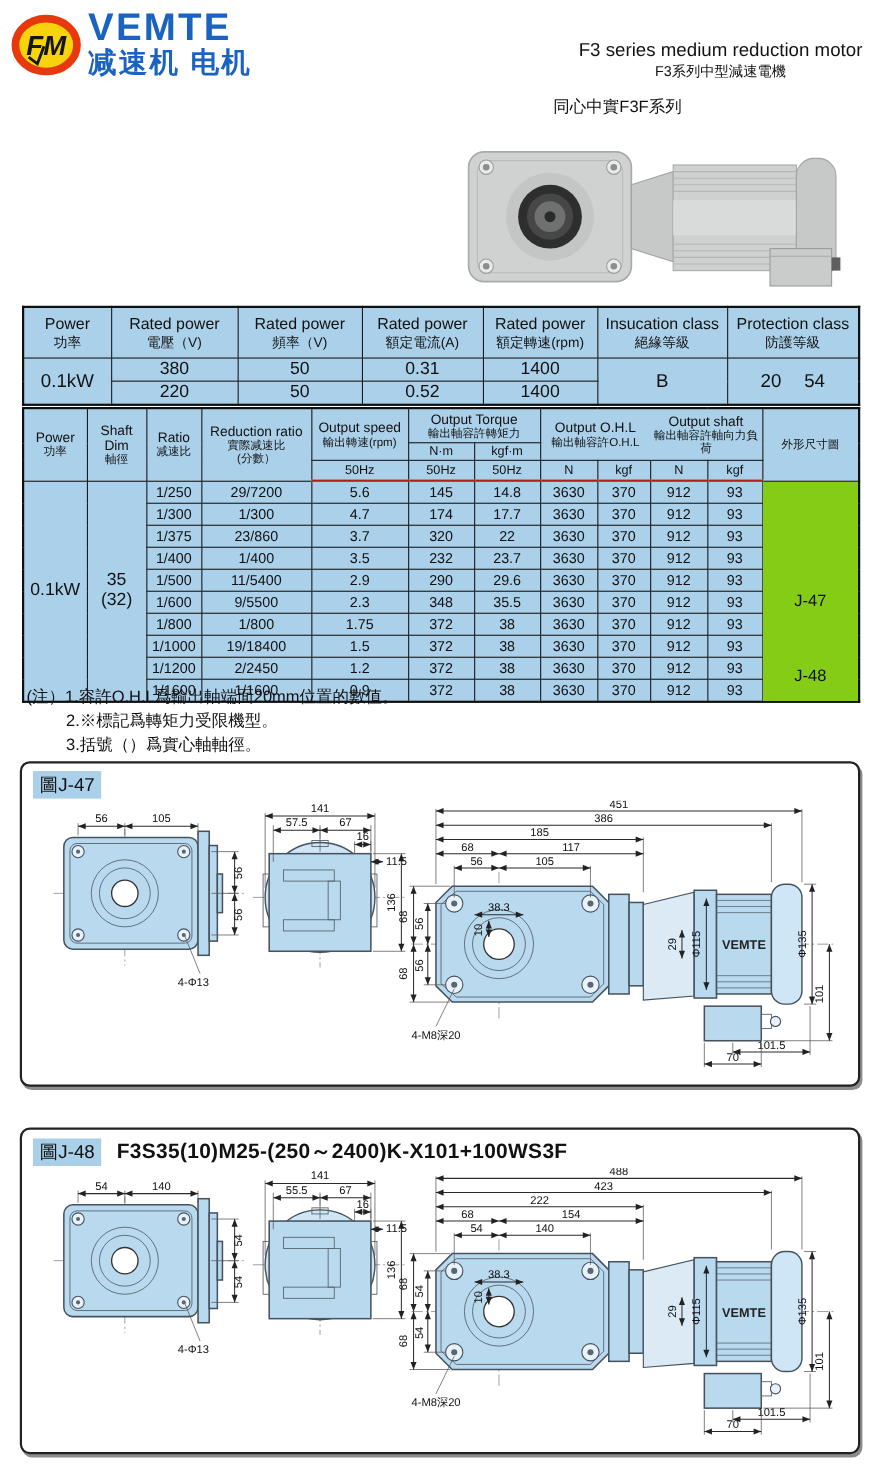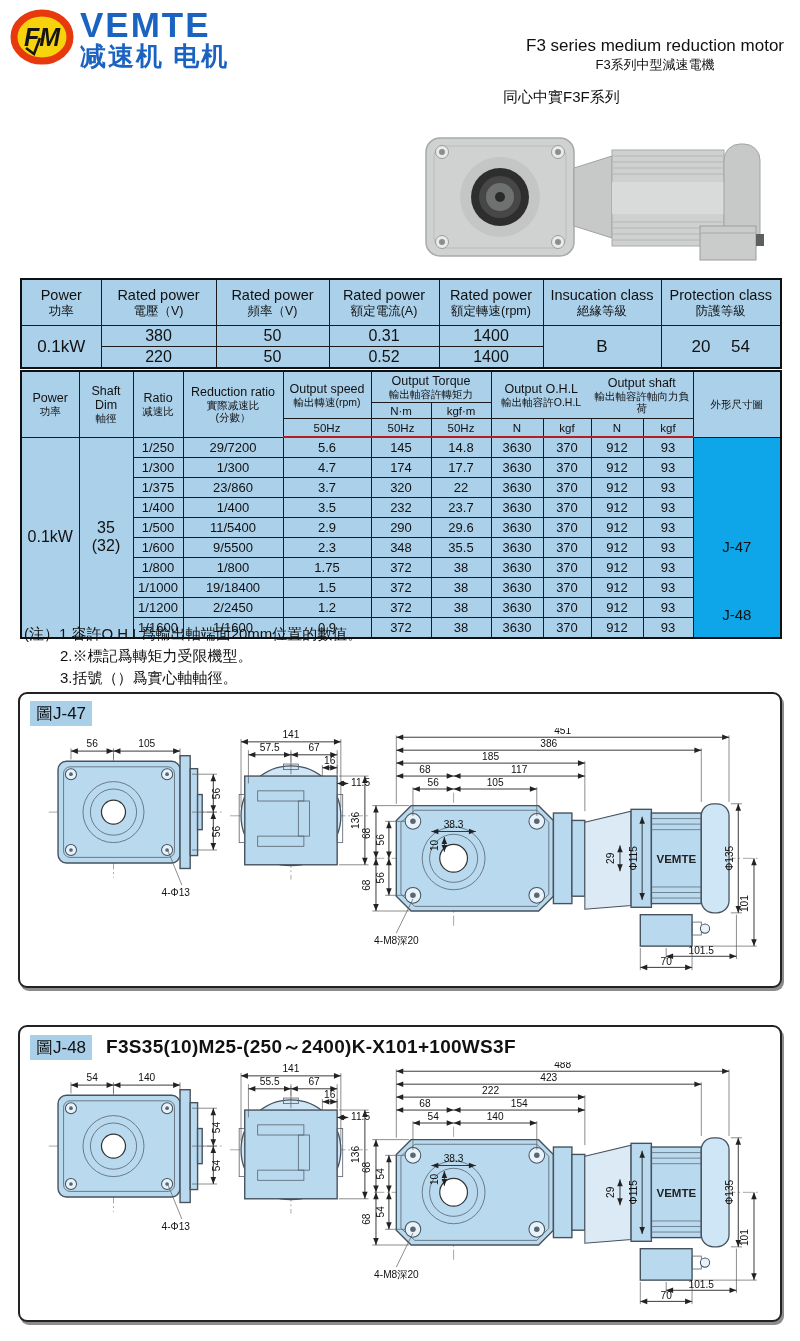--- a/index.html
+++ b/index.html
@@ -1,19 +1,19 @@
 <!DOCTYPE html>
 <html><head>
 <meta charset="utf-8">
 <style>
   html,body{margin:0;padding:0;background:#fff;}
   .page{position:relative;width:800px;height:1341px;background:#fff;overflow:hidden;
         font-family:"Liberation Sans",sans-serif;color:#111;}
   
-  .logo-wrap{position:absolute;left:10px;top:8px;display:flex;align-items:flex-start;gap:6px;}
+  .logo-wrap{position:absolute;left:10px;top:8px;display:flex;align-items:flex-end;gap:6px;}
   .brand-text .bname{font-size:35px;font-weight:bold;color:#1b63c0;letter-spacing:2px;line-height:34px;}
   .brand-text .bsub{font-size:26px;font-weight:bold;color:#1b63c0;letter-spacing:2px;line-height:28px;}
   .titles{position:absolute;right:16px;top:36px;text-align:center;}
   .t-en{font-size:17px;line-height:20px;}
   .t-zh{font-size:13px;line-height:18px;}
   .t-series{position:absolute;left:503px;top:88px;font-size:15px;}
   
   table.t{border-collapse:collapse;table-layout:fixed;position:absolute;left:20px;background:#abd0ea;}
   table.t th,table.t td{border:1px solid #1b1b1b;text-align:center;vertical-align:middle;padding:0;font-weight:normal;}
   .t1{top:278px;width:760px;border:2px solid #101010;}
@@ -26,21 +26,21 @@
   .t2{top:370px;width:760px;border:2px solid #101010;}
   .se{font-size:12.5px;line-height:14px;}
   .sz{font-size:10.5px;line-height:12px;}
   .t2 tr.hr1 th{height:30px;}
   .t2 tr.hr2 th{height:15px;font-size:11.5px;}
   .t2 tr.hr3 th{height:17px;font-size:11.5px;border-bottom:2px solid #b91c1c;}
   .t2 th.nbr{border-right:none;}
   .t2 th.nbl{border-left:none;}
   .t2 td{font-size:13px;height:19px;}
   .t2 td.pw{font-size:16px;}
-  .outcell{background:#0ea5e9;position:relative;}
+  .outcell{background:#84cc16;position:relative;}
   .outcell .ref{position:absolute;left:0;right:0;font-size:15px;color:#111;}
   .outcell .r1{top:100px;}
   .outcell .r2{top:168px;}
   
   .notes{position:absolute;left:24px;top:623px;font-size:15px;line-height:22px;}
   .notes .ind{padding-left:36px;}
   
   .panel{position:absolute;left:18px;width:760px;border:2px solid #222;border-radius:9px;
          box-shadow:2px 3px 0 rgba(45,45,45,.55);background:#fff;}
   .p47{top:692px;height:292px;}

